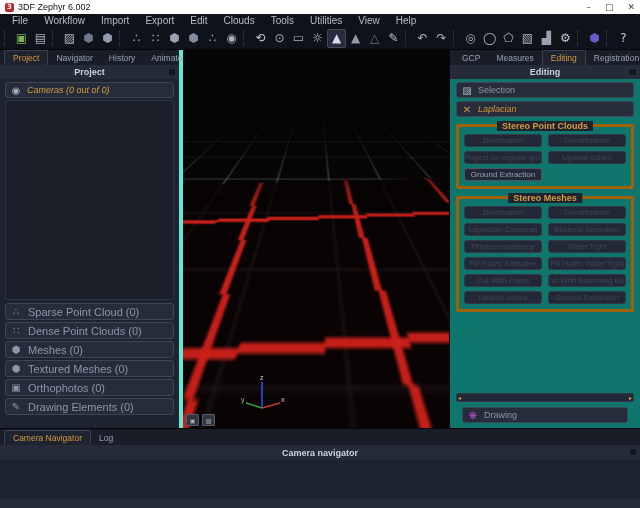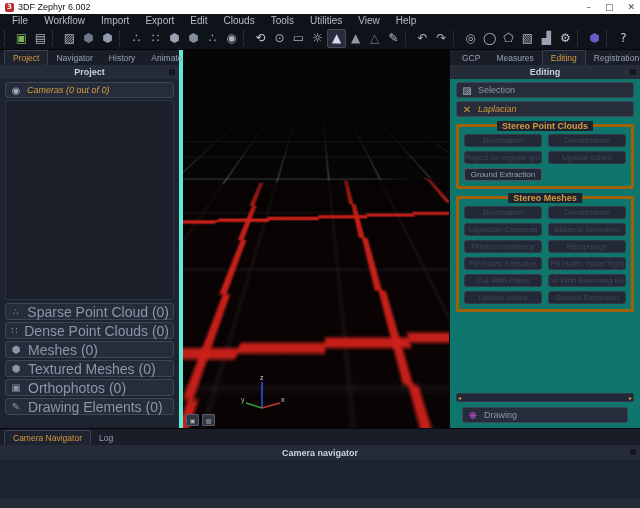--- a/index.html
+++ b/index.html
@@ -50,21 +50,21 @@
 
   
   .left-panel{position:absolute;left:0;top:50px;width:183px;height:378px;background:#1e2330;
     border-right:4px solid #5eead4;box-sizing:border-box;}
   .cameras-btn{margin:3px 5px 2px 5px;}
   .camera-list{margin:0 5px;height:198px;background:#1a1f2a;border:1px solid #2c3340;border-radius:2px;}
   .left-items{display:flex;flex-direction:column;gap:2px;margin:3px 5px 0 5px;}
   .left-item{height:17px;background:#262c3a;border:1px solid #3e4554;border-radius:3px;
     display:flex;align-items:center;gap:6px;padding:0 4px;box-sizing:border-box;}
   .left-item .li-icon{width:12px;text-align:center;font-size:10px;color:#8d96a8;font-family:"DejaVu Sans",sans-serif;}
-  .left-item .li-label{font-size:14px;color:#8d96a8;white-space:nowrap;}
+  .left-item .li-label{font-size:11px;color:#8d96a8;white-space:nowrap;}
 
   
   .viewport{position:absolute;left:183px;top:50px;width:266px;height:378px;background:#050505;overflow:hidden;}
   .scene{position:absolute;left:0;top:0;width:266px;height:378px;perspective:240px;perspective-origin:50% 16%;}
   .plane{position:absolute;left:50%;top:66px;width:1600px;height:1500px;margin-left:-800px;
     transform-origin:50% 0;transform:rotateX(76deg);background-color:#070707;
     background-image:
       repeating-linear-gradient(90deg, rgba(180,180,186,0.50) 0 1.5px, transparent 1.5px 26px),
       repeating-linear-gradient(0deg,  rgba(180,180,186,0.50) 0 1.5px, transparent 1.5px 26px);}
   .red-grid{position:absolute;left:160px;top:130px;width:1050px;height:700px;transform:rotate(-3deg);
@@ -292,21 +292,21 @@
 
   <div class="groupbox">
     <div class="legend">Stereo Meshes</div>
     <div class="gbtn-grid">
 
     <div class="gbtn disabled">Decimation</div>
         <div class="gbtn disabled">Densification</div>
         <div class="gbtn disabled">Laplacian Cameras</div>
         <div class="gbtn disabled">Bilateral Smoother</div>
         <div class="gbtn disabled">Photoconsistency</div>
-        <div class="gbtn disabled">Retopology</div>
+        <div class="gbtn disabled">WaterTight</div>
         <div class="gbtn disabled">Fill Holes Selective</div>
         <div class="gbtn disabled">Fill Holes WaterTight</div>
         <div class="gbtn disabled">Cut With Plane</div>
         <div class="gbtn disabled">Cut With Bounding Box</div>
         <div class="gbtn disabled">Update colors</div>
         <div class="gbtn disabled">Ground Extraction</div>
       </div>
   </div>
 
   <div class="scroll-strip">

